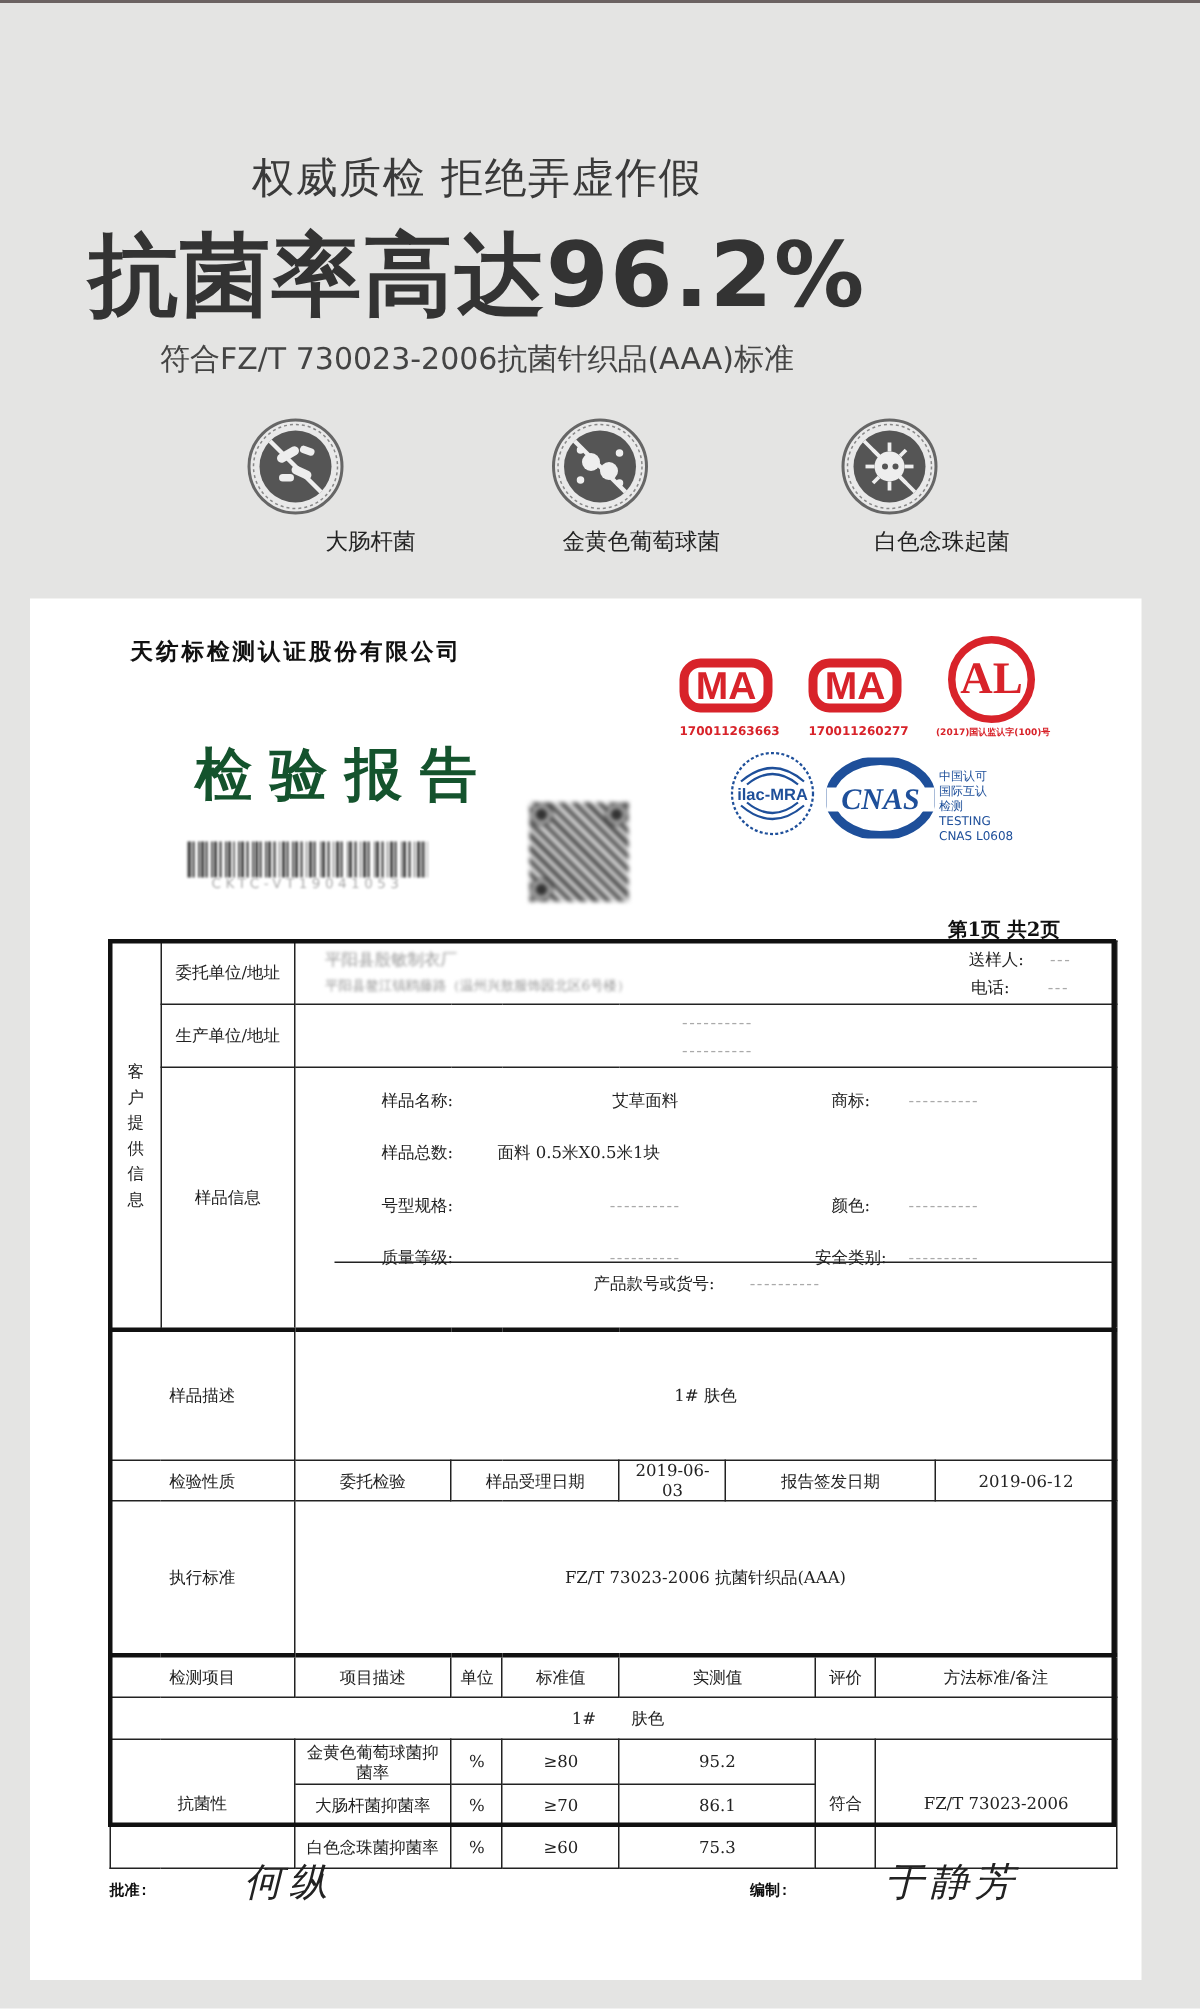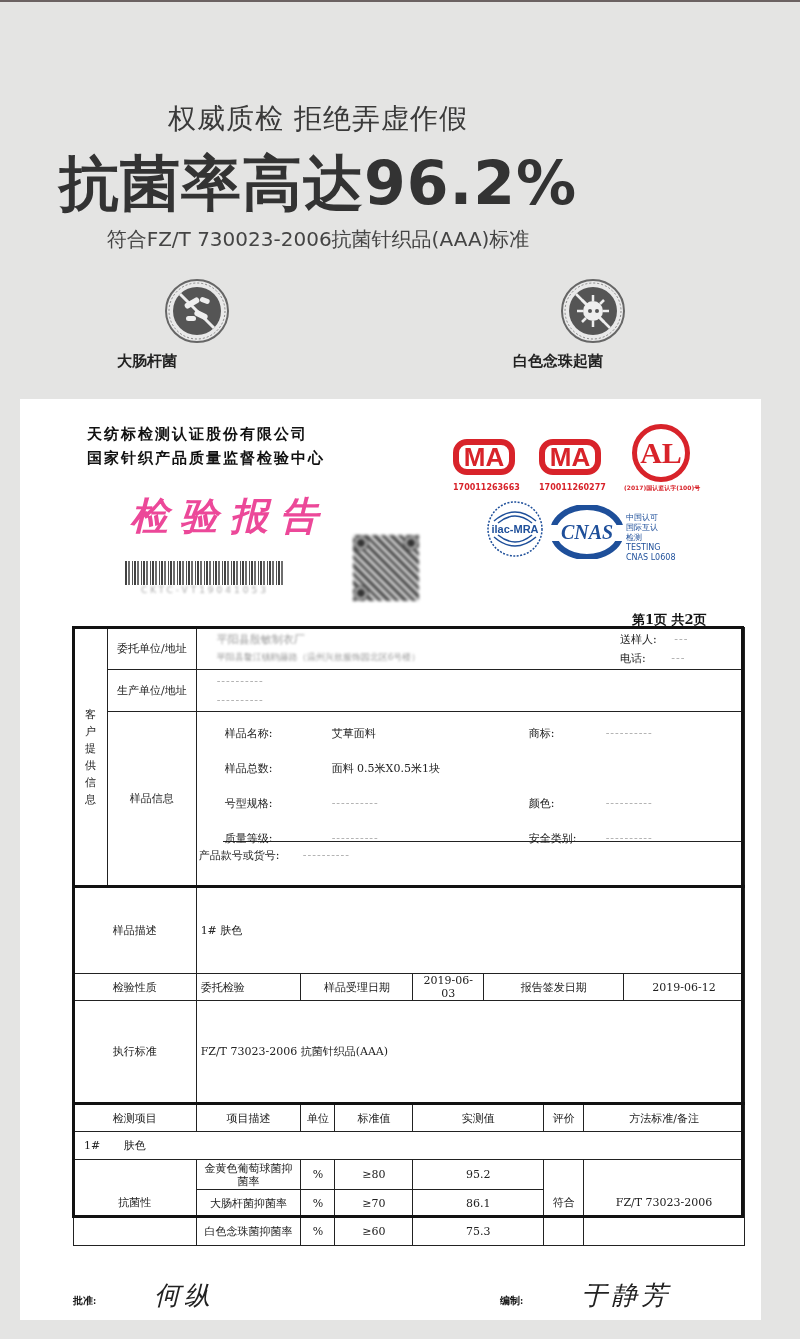--- a/index.html
+++ b/index.html
@@ -4,29 +4,29 @@
 <style>
   html, body { margin:0; padding:0; }
   body { width:800px; height:1339px; background:#e4e4e3; position:relative; overflow:hidden;
          font-family:"DejaVu Sans","Liberation Sans",sans-serif; color:#333; }
   .topline { position:absolute; left:0; top:0; width:800px; height:2px; background:#6b6262; }
   .hero { position:absolute; left:0; width:636px; text-align:center; color:#333; }
   .h-sub { top:100px; font-size:28px; letter-spacing:1px; color:#3a3a3a; }
   .h-main { top:144px; font-size:60px; font-weight:bold; color:#333; letter-spacing:1px; }
   .h-std { top:226px; font-size:20px; color:#444; }
   .badges { position:absolute; top:278px; left:0; width:800px; height:100px; }
-  .badge { position:absolute; width:160px; text-align:left;font-weight:bold; }
+  .badge { position:absolute; width:160px; text-align:right; }
   .badge svg { display:block; margin:0 auto; }
   .badge .lbl { margin-top:8px; font-size:15px; color:#222; }
   
   .doc { position:absolute; left:20px; top:399px; width:741px; height:921px; background:#fff; }
   .org { position:absolute; left:67px; top:23px; font-family:"DejaVu Serif","Liberation Serif",serif;
          font-weight:bold; font-size:15px; color:#111; letter-spacing:2px; line-height:24px; }
   .rtitle { position:absolute; left:110px; top:92px; font-family:"DejaVu Serif","Liberation Serif",serif;
-            font-weight:bold; font-size:38px; color:#ec4899; letter-spacing:12px;font-style:italic; }
+            font-weight:bold; font-size:38px; color:#14532d; letter-spacing:12px; }
   .barcode { position:absolute; left:105px; top:162px; width:160px; height:24px;
              background:repeating-linear-gradient(90deg,#222 0 2px,#fff 2px 3px,#555 3px 5px,#fff 5px 7px,#333 7px 8px,#fff 8px 9px);
              filter:blur(0.7px); opacity:.85; }
   .barnum { position:absolute; left:105px; top:186px; width:160px; font-size:9px; color:#aaa; letter-spacing:3px; filter:blur(0.8px); text-align:center; }
   .qr { position:absolute; left:333px; top:136px; width:66px; height:66px; filter:blur(1.4px);
         background:
           radial-gradient(circle at 8px 8px,#333 4px,#fff 5px,#333 7px,transparent 8px),
           radial-gradient(circle at 58px 8px,#333 4px,#fff 5px,#333 7px,transparent 8px),
           radial-gradient(circle at 8px 58px,#333 4px,#fff 5px,#333 7px,transparent 8px),
           repeating-linear-gradient(45deg,#444 0 3px,#ddd 3px 6px),
@@ -35,27 +35,27 @@
   .ma { width:62px; height:36px; border:6px solid #d8232a; border-radius:14px; box-sizing:border-box;
         color:#d8232a; font-weight:bold; font-size:26px; text-align:center; line-height:24px; font-family:"Liberation Sans",sans-serif; }
   .ma-num { position:absolute; font-size:8px; color:#d8232a; font-weight:bold; }
   .cal { width:58px; height:58px; border:5px solid #d8232a; border-radius:50%; box-sizing:border-box;
          color:#d8232a; font-weight:bold; font-size:30px; text-align:center; line-height:48px; font-family:"Liberation Serif",serif; }
   .cnas-txt { position:absolute; font-size:8px; color:#1e4f9a; line-height:10px; }
   .pageno { position:absolute; left:612px; top:212px; font-size:13px; font-weight:bold; color:#111; font-family:"DejaVu Serif","Liberation Serif",serif; }
   
   .tbl { position:absolute; left:53px; top:228px; width:672px; border-collapse:collapse;
          font-family:"DejaVu Serif","Liberation Serif",serif; font-size:11px; color:#222; }
-  .tbl td { border:1px solid #222; padding:0 4px; vertical-align:middle; }
+  .tbl td { border:1px solid #222; padding:0 4px; vertical-align:middle;text-align:center; }
   .tbl .c { text-align:center; }
   .outer { position:absolute; left:52px; top:227px; width:672px; height:592px; border:3px solid #111; box-sizing:border-box; pointer-events:none; }
   .thick-top { border-top:3px solid #111 !important; }
   .blur { color:#999; filter:blur(1.2px); }
   .dash { color:#aaa; letter-spacing:1px; }
-  .sig { position:absolute; top:838px; font-family:Liberation Serif, serif;margin-top:41px; }
+  .sig { position:absolute; top:838px; font-family:Liberation Mono, monospace; }
   .sig-lbl { font-size:10px; font-weight:bold; color:#111; }
   .sig-name { font-size:26px; font-style:italic; color:#222; letter-spacing:4px; }
   .inner-row { display:flex; justify-content:space-between; }
 </style>
 </head>
 <body>
 
 <div class="topline"></div>
 
 <div class="hero h-sub">权威质检  拒绝弄虚作假</div>
@@ -68,20 +68,35 @@
       <circle cx="33" cy="33" r="31" fill="#e9e9e9" stroke="#666" stroke-width="2"></circle>
       <circle cx="33" cy="33" r="24" fill="#555"></circle>
       <circle cx="33" cy="33" r="28" fill="none" stroke="#888" stroke-width="1" stroke-dasharray="2 2"></circle>
       <rect x="20" y="22" width="16" height="6" rx="3" fill="#eee" transform="rotate(-30 28 25)"></rect>
       <rect x="30" y="34" width="14" height="6" rx="3" fill="#eee" transform="rotate(25 37 37)"></rect>
       <rect x="22" y="38" width="10" height="5" rx="2.5" fill="#eee"></rect>
       <rect x="36" y="20" width="10" height="5" rx="2.5" fill="#eee" transform="rotate(20 41 22)"></rect>
       <line x1="16" y1="16" x2="50" y2="50" stroke="#eee" stroke-width="3"></line>
     </svg>
     <div class="lbl">大肠杆菌</div>
+  </div>
+  <div class="badge" style="left:320px;">
+    <svg width="66" height="66" viewBox="0 0 66 66">
+      <circle cx="33" cy="33" r="31" fill="#e9e9e9" stroke="#666" stroke-width="2"></circle>
+      <circle cx="33" cy="33" r="24" fill="#555"></circle>
+      <circle cx="33" cy="33" r="28" fill="none" stroke="#888" stroke-width="1" stroke-dasharray="2 2"></circle>
+      <circle cx="27" cy="30" r="6" fill="#eee"></circle>
+      <circle cx="39" cy="36" r="6" fill="#eee"></circle>
+      <circle cx="20" cy="22" r="2.5" fill="#eee"></circle>
+        <circle cx="46" cy="24" r="2.5" fill="#eee"></circle>
+      <circle cx="20" cy="42" r="2.5" fill="#eee"></circle>
+        <circle cx="46" cy="44" r="2.5" fill="#eee"></circle>
+      <line x1="16" y1="16" x2="50" y2="50" stroke="#eee" stroke-width="3"></line>
+    </svg>
+    <div class="lbl">金黄色葡萄球菌</div>
   </div>
   <div class="badge" style="left:513px;">
     <svg width="66" height="66" viewBox="0 0 66 66">
       <circle cx="33" cy="33" r="31" fill="#e9e9e9" stroke="#666" stroke-width="2"></circle>
       <circle cx="33" cy="33" r="24" fill="#555"></circle>
       <circle cx="33" cy="33" r="28" fill="none" stroke="#888" stroke-width="1" stroke-dasharray="2 2"></circle>
       <circle cx="33" cy="33" r="10" fill="#eee"></circle>
       <g stroke="#eee" stroke-width="2.5">
         <line x1="33" y1="17" x2="33" y2="23"></line>
           <line x1="33" y1="43" x2="33" y2="49"></line>
@@ -96,21 +111,20 @@
       <circle cx="30" cy="33" r="2" fill="#555"></circle>
         <circle cx="37" cy="33" r="2" fill="#555"></circle>
     </svg>
     <div class="lbl">白色念珠起菌</div>
   </div>
 </div>
 
 <div class="doc">
   <div class="org">
     <div>天纺标检测认证股份有限公司</div>
-    <div>国家针织产品质量监督检验中心</div>
   </div>
   <div class="rtitle">检验报告</div>
   <div class="barcode"></div>
   <div class="barnum">CKTC-VT19041053</div>
   <div class="qr"></div>
 
   <div class="logo ma" style="left:433px;top:40px;">MA</div>
   <div class="ma-num" style="left:433px;top:84px;">170011263663</div>
   <div class="logo ma" style="left:519px;top:40px;">MA</div>
   <div class="ma-num" style="left:519px;top:84px;">170011260277</div>

